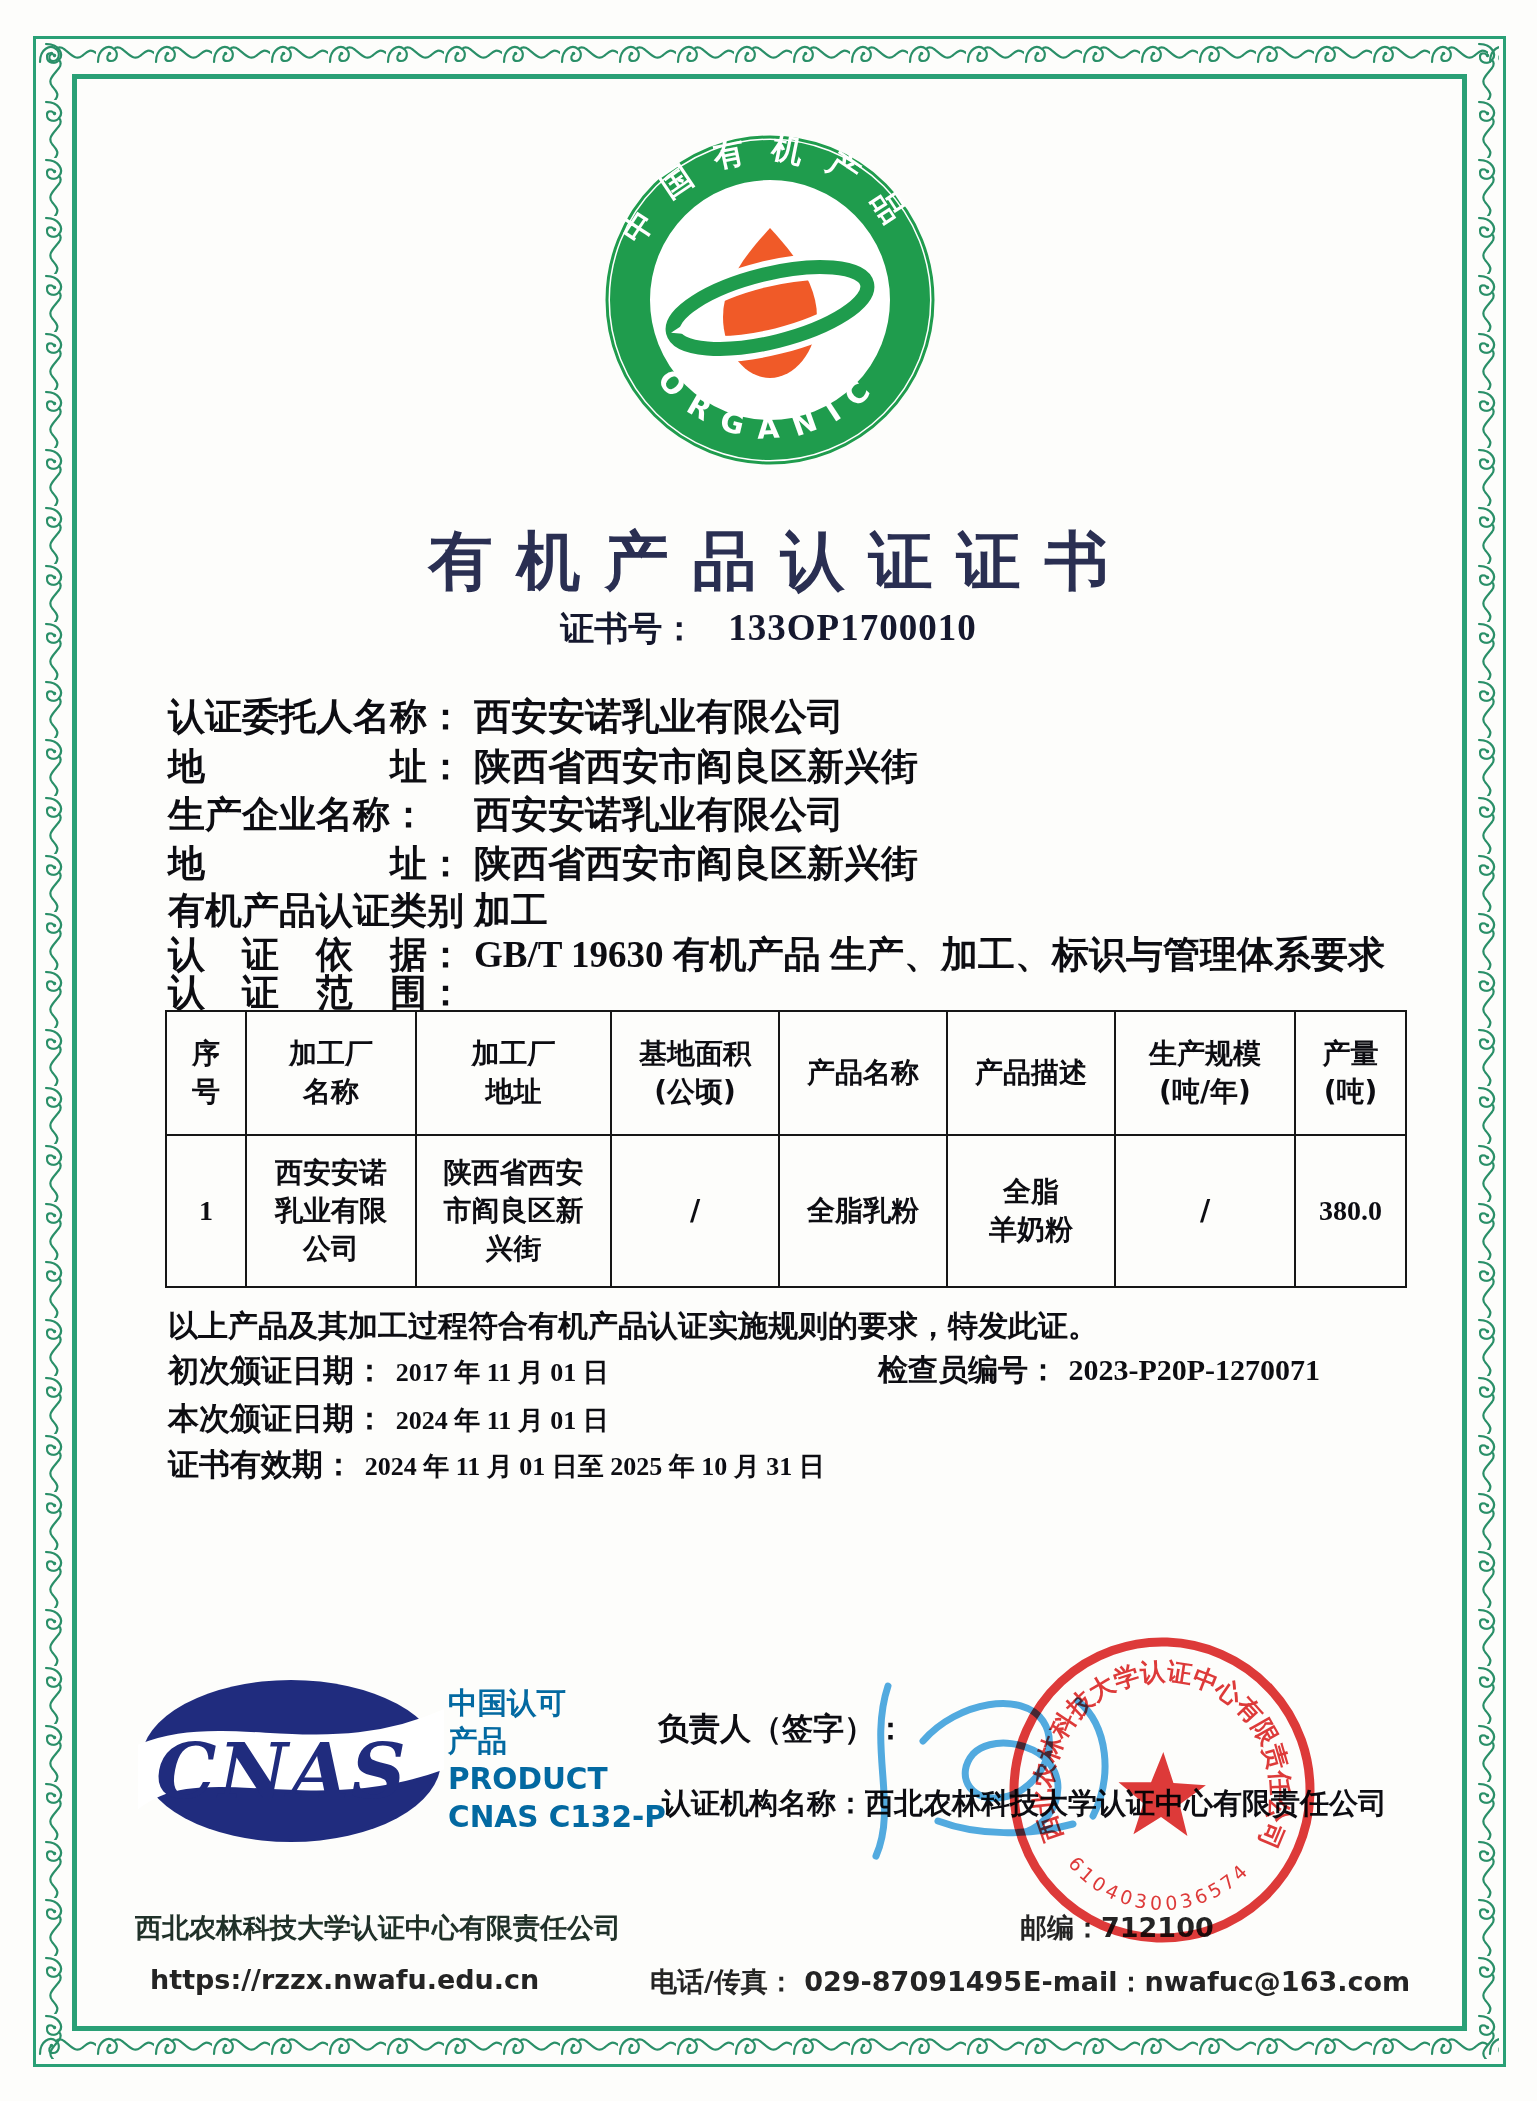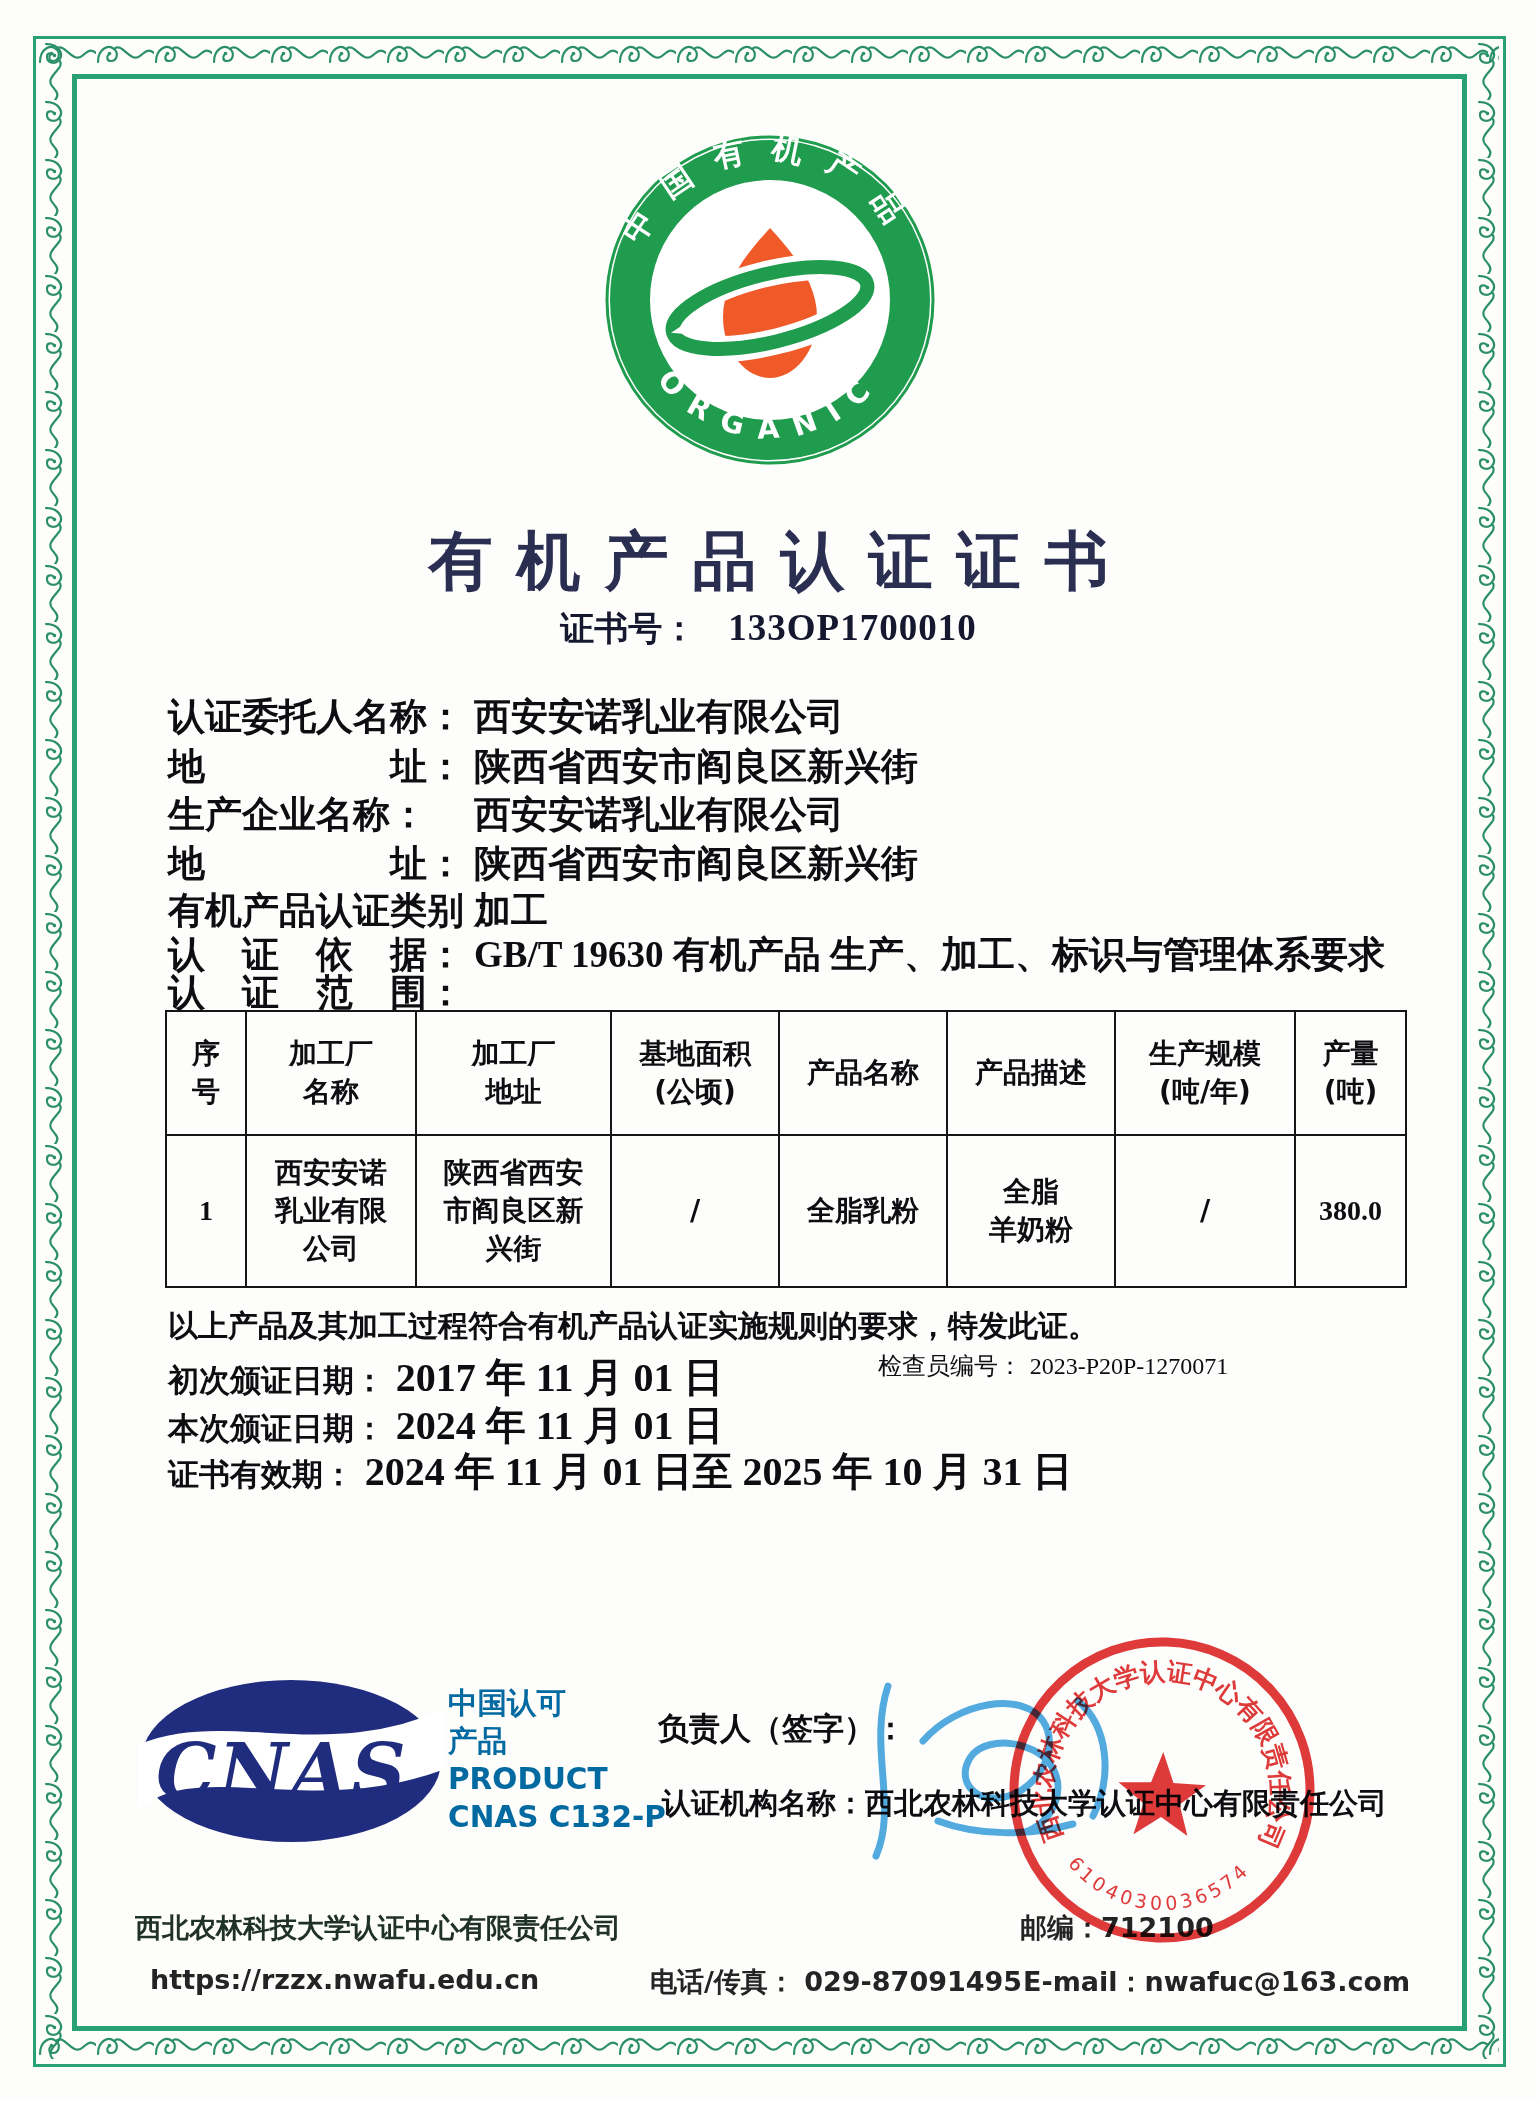--- a/index.html
+++ b/index.html
@@ -18,22 +18,22 @@
   .cert-no{font-size:37px;letter-spacing:1px;margin-left:32px}
   
   .frow{position:absolute;left:168px;font-size:37px;font-weight:bold;white-space:nowrap}
   .frow .fvalue{position:absolute;left:306px;white-space:nowrap}
   
   .ctable{position:absolute;left:165px;top:1010px;border-collapse:collapse;table-layout:fixed;width:1240px}
   .ctable td,.ctable th{border:2.5px solid #161616;text-align:center;vertical-align:middle;
         font-size:28px;font-weight:bold;white-space:pre-line;line-height:1.35;padding:2px}
   .statement{position:absolute;left:168px;top:1306px;font-size:30px;font-weight:bold}
   .drow{position:absolute;left:168px;font-size:31px;font-weight:bold;white-space:nowrap}
-  .drow .serif{font-size:40px}
-  .inspector{position:absolute;left:878px;top:1350px;font-size:24px;font-weight:normal;white-space:nowrap}
+  .drow .serif{font-size:26px}
+  .inspector{position:absolute;left:878px;top:1350px;font-size:30px;font-weight:bold;white-space:nowrap}
   
   .cnas-text{position:absolute;left:448px;top:1684px;font-size:29.5px;font-weight:bold;color:#0369a1;line-height:38px}
   .sign-label{position:absolute;left:658px;top:1708px;font-size:31px;font-weight:bold}
   .agency{position:absolute;left:662px;top:1784px;font-size:29px;font-weight:bold;white-space:nowrap;z-index:2}
   .stamp{position:absolute;left:1002px;top:1630px;z-index:4;mix-blend-mode:multiply;opacity:.93;transform:rotate(2deg)}
   .signature{position:absolute;left:828px;top:1646px;z-index:5;mix-blend-mode:multiply;opacity:.9}
   .footer-cell{position:absolute;font-size:27px;font-weight:bold;white-space:nowrap;color:#242424}
   .fc-company{color:#203129}
 </style>
 </head>

